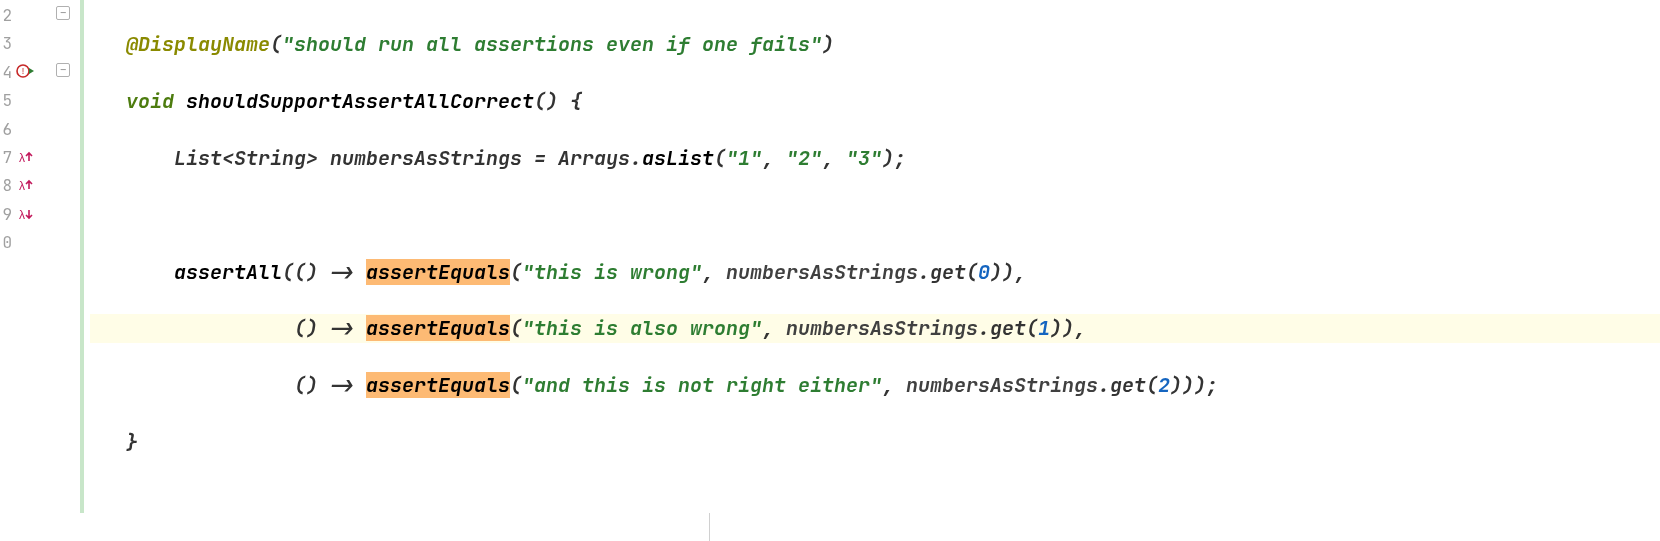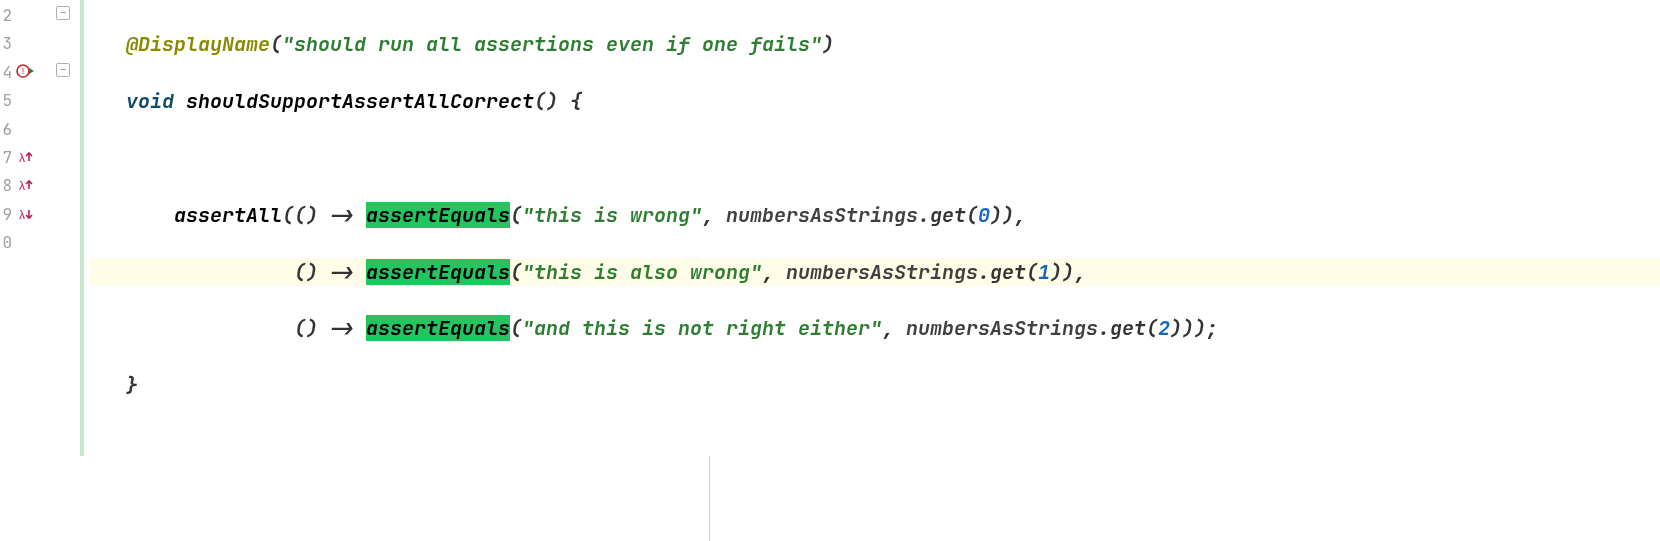--- a/index.html
+++ b/index.html
@@ -10,26 +10,26 @@
   .gutter-nums { width:12px; flex:none; font:16px/28.4px "JetBrains Mono",Consolas,monospace; color:#a0a0a0; text-align:right; padding-top:2px; }
   .gutter-icons { width:36px; flex:none; position:relative; }
   .gutter-icons .gi { position:absolute; left:4px; width:28px; height:20px; }
   .fold-col { width:32px; flex:none; position:relative; border-right:0; }
   .fold-mark { position:absolute; left:8px; width:14px; height:14px; border:1px solid #b0b0b0; background:#fff; font:10px/12px monospace; text-align:center; color:#888; border-radius:2px; }
   .change-bar { width:4px; flex:none; background:#c8e6c9; margin-right:6px; }
   .code { flex:1; font:italic 20px/28.4px "JetBrains Mono",Consolas,monospace; white-space:pre; padding-top:2px; overflow:hidden; font-weight:600;}
   .code .row { height:28.4px; }
   .code .hl-row { background:#fffde7; }
   .tok-ann { color:#8a8a00; }
-  .tok-kw  { color:#0c4a6e; font-style:italic;}
+  .tok-kw  { color:#4d7c0f; font-style:italic;}
   .tok-str { color:#2e7d32; font-weight:700;}
   .tok-mcall{ color:#000;font-style:italic; }
   .tok-mital{ font-style:italic; }
   .tok-num { color:#1565c0; }
-  .tok-use { background:#22c55e;font-style:italic; }
+  .tok-use { background:#fdba74;font-style:italic; }
   .tok-var { color:#404040; }
   .tok-plain{ color:#333; }
 
   
   .results { display:flex; flex:1; min-height:0; }
   .tree { width:710px; border-right:1px solid #d0d0d0; overflow:hidden; }
 
   
   .gi svg{width:18px;height:18px;}
 </style>
@@ -76,20 +76,21 @@
     </span>
   </div>
   <div class="fold-col">
     <span class="fold-mark" style="top:6px">−</span>
     <span class="fold-mark" style="top:63px">−</span>
   </div>
   <div class="change-bar"></div>
   <div class="code">
 <div class="row">   <span class="tok-ann">@DisplayName</span><span class="tok-plain">(</span><span class="tok-str">"should run all assertions even if one fails"</span><span class="tok-plain">)</span></div>
 <div class="row">   <span class="tok-kw">void</span> <span class="tok-mcall">shouldSupportAssertAllCorrect</span><span class="tok-plain">() {</span></div>
+<div class="row">       <span class="tok-plain">List&lt;String&gt; numbersAsStrings = Arrays.</span><span class="tok-mital">asList</span><span class="tok-plain">(</span><span class="tok-str">"1"</span><span class="tok-plain">, </span><span class="tok-str">"2"</span><span class="tok-plain">, </span><span class="tok-str">"3"</span><span class="tok-plain">);</span></div>
 <div class="row"></div>
 <div class="row">       <span class="tok-mital">assertAll</span><span class="tok-plain">(() -&gt; </span><span class="tok-mital tok-use">assertEquals</span><span class="tok-plain">(</span><span class="tok-str">"this is wrong"</span><span class="tok-plain">, </span><span class="tok-var">numbersAsStrings</span><span class="tok-plain">.get(</span><span class="tok-num">0</span><span class="tok-plain">)),</span></div>
 <div class="row hl-row">                 <span class="tok-plain">() -&gt; </span><span class="tok-mital tok-use">assertEquals</span><span class="tok-plain">(</span><span class="tok-str">"this is also wrong"</span><span class="tok-plain">, </span><span class="tok-var">numbersAsStrings</span><span class="tok-plain">.get(</span><span class="tok-num">1</span><span class="tok-plain">)),</span></div>
 <div class="row">                 <span class="tok-plain">() -&gt; </span><span class="tok-mital tok-use">assertEquals</span><span class="tok-plain">(</span><span class="tok-str">"and this is not right either"</span><span class="tok-plain">, </span><span class="tok-var">numbersAsStrings</span><span class="tok-plain">.get(</span><span class="tok-num">2</span><span class="tok-plain">)));</span></div>
 <div class="row">   <span class="tok-plain">}</span></div>
   </div>
 </div>
 
 <div class="results">
   <div class="tree" id="tree"></div>

